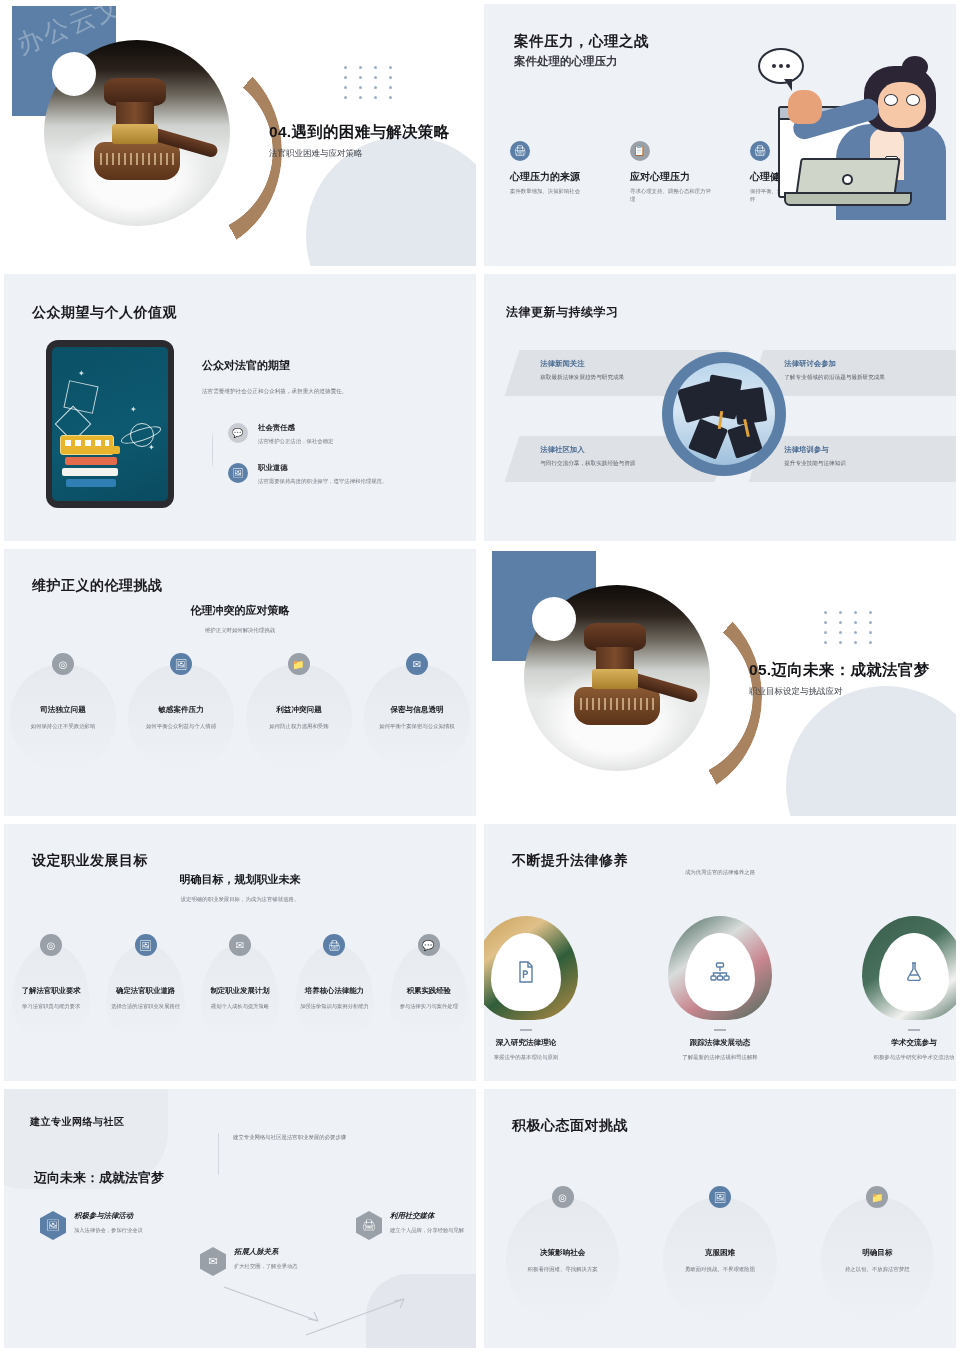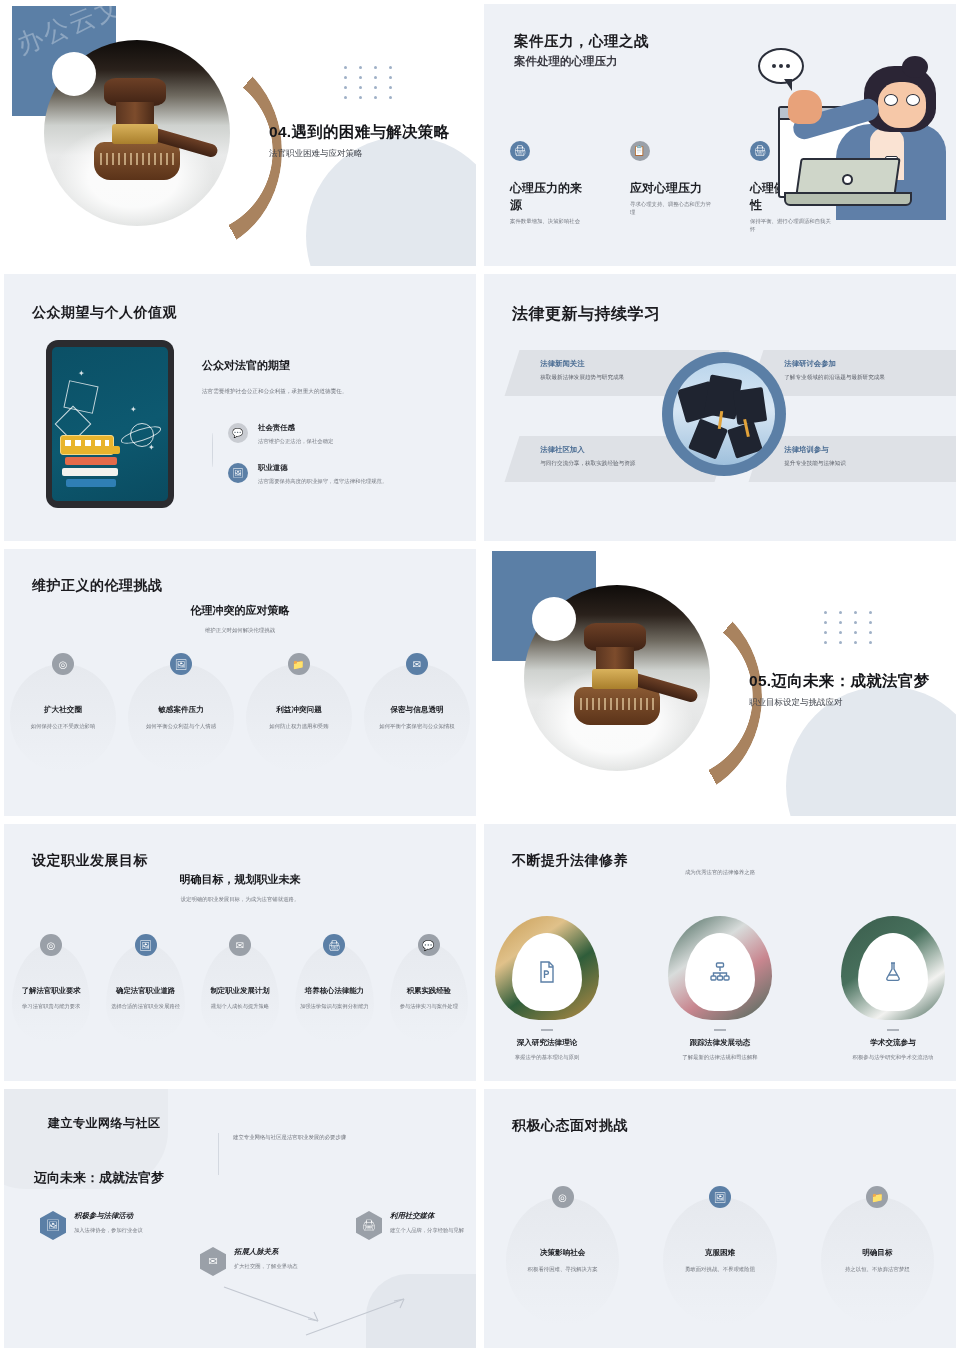--- a/index.html
+++ b/index.html
@@ -107,21 +107,21 @@
   .s2-h2 { position:absolute; left:30px; top:50px; font-size:11.5px; }
   .s2-cols { position:absolute; left:26px; top:137px; display:flex; gap:38px; }
   .s2-col { width: 82px; }
   .ic-round {
     width: 20px; height: 20px; border-radius: 50%;
     background: #5b7fa6; color: #fff;
     display:flex; align-items:center; justify-content:center;
     font-size: 10px; line-height: 1;
   }
   .ic-round.grey { background: #9aa0a8; }
-  .s2-col .ct { font-size: 12px; font-weight: bold; color:#1d1f24; margin-top: 19px; }
+  .s2-col .ct { font-size: 10px; font-weight: bold; color:#1d1f24; margin-top: 9px; }
   .s2-col .cd { font-size: 5.4px; color:#73777f; margin-top: 4px; line-height: 1.45; }
   
   .s2-ill { position:absolute; right: 6px; top: 40px; width: 200px; height: 190px; }
   .ill-win {
     position:absolute; left: 28px; top: 62px; width: 150px; height: 92px;
     background:#fff; border:2px solid #2b2f3a; border-radius:3px;
   }
   .ill-win-bar { height: 12px; background:#b9c3cf; border-bottom:2px solid #2b2f3a;
     display:flex; justify-content:flex-end; align-items:center; gap:3px; padding-right:4px;
     font-size:7px; color:#2b2f3a; }
@@ -197,21 +197,21 @@
   .s3-list::before { content:""; position:absolute; left:10px; top:10px; bottom:18px;
     border-left: 1px solid #d3d8e0; border-radius: 40%; }
   .s3-item { display:flex; gap: 10px; align-items:flex-start; margin-top: 18px; margin-left: 20px; }
   .s3-item .ic { flex: 0 0 auto; width: 20px; height: 20px; border-radius:50%;
     background:#c9ccd2; color:#fff; display:flex;align-items:center;justify-content:center;font-size:9px;}
   .s3-item .ic.blue { background:#5b7fa6; }
   .s3-item .tt { font-size: 7.4px; font-weight: bold; color:#1d1f24; }
   .s3-item .dd { font-size: 5.4px; color:#73777f; margin-top: 4px; line-height:1.5; }
 
   
-  .s4-h1 { position:absolute; left:28px; top:30px; font-size:16px; }
+  .s4-h1 { position:absolute; left:22px; top:30px; font-size:12px; }
   .s4-band {
     position:absolute; height: 46px; background:#dee1e6;
     transform: skewX(-18deg);
   }
   .s4-band .inner { transform: skewX(18deg); padding: 9px 0 0 26px; }
   .s4-band .bt { font-size: 7.4px; font-weight: bold; color:#4a6c93; }
   .s4-band .bd { font-size: 5.6px; color:#5c6069; margin-top: 5px; }
   .s4-b1 { left: 28px; top: 348px; }
   .s4-b2 { left: 272px; top: 348px; }
   .s4-b3 { left: 36px; top: 428px; }
@@ -265,21 +265,21 @@
   .drop .ic {
     position:absolute; top: -10px; left: 50%; transform: translateX(-50%);
     width: 22px; height: 22px; border-radius:50%; background:#9aa0a8; color:#fff;
     display:flex;align-items:center;justify-content:center;font-size:10px;
   }
   .drop .ic.blue { background:#5b7fa6; }
   .drop .t { font-size: 7.4px; font-weight:bold; color:#1d1f24; }
   .drop .d { font-size: 5.3px; color:#73777f; margin-top: 7px; line-height:1.5; width: 70px; }
 
   
-  .arch-row { position:absolute; left:0; right:0; display:flex; justify-content:center; gap: 69px; }
+  .arch-row { position:absolute; left:0; right:0; display:flex; justify-content:center; gap: 90px; }
   .arch { width: 104px; text-align:center; position:relative; }
   .arch .ring {
     width: 104px; height: 104px; margin: 0 auto;
     border-radius: 50% 50% 42% 42% / 58% 58% 42% 42%;
     position: relative; overflow: hidden;
   }
   .arch .ring .hole {
     position:absolute; left: 17px; top: 17px; right: 17px; bottom: 9px;
     background:#fff; border-radius: 50% 50% 42% 42% / 60% 60% 40% 40%;
     display:flex; align-items:center; justify-content:center;
@@ -294,21 +294,21 @@
 
   
   .s9-blob-tl {
     position:absolute; left:-36px; top:-20px; width: 200px; height: 120px;
     background:#e8ebf0; border-radius: 0 0 58px 58px;
   }
   .s9-blob-br {
     position:absolute; right:-40px; bottom:-36px; width: 150px; height: 110px;
     background:#e3e7ed; border-radius: 42px 0 0 0;
   }
-  .s9-h1 { position:absolute; left:44px; top:26px; font-size:12px; }
+  .s9-h1 { position:absolute; left:26px; top:26px; font-size:10px; }
   .s9-h2 { position:absolute; left:30px; top:80px; font-size:13px; font-weight:bold; color:#1b1b1f; }
   .s9-note { position:absolute; left:214px; top:44px; width: 230px; padding-left: 14px;
     border-left: 1px solid #d3d8e0; font-size: 5.4px; color:#6e727a; line-height: 1.6; min-height: 42px; }
   .hexnode { position:absolute; display:flex; gap: 8px; align-items:flex-start; }
   .hex {
     flex:0 0 auto; width: 26px; height: 29px; background:#9aa0a8; color:#fff;
     clip-path: polygon(50% 0%, 100% 25%, 100% 75%, 50% 100%, 0% 75%, 0% 25%);
     display:flex; align-items:center; justify-content:center; font-size: 11px;
   }
   .hex.blue { background:#5b7fa6; }
@@ -495,21 +495,21 @@
 
   <div class="slide">
     <div class="s-title ctr-h1">维护正义的伦理挑战</div>
     <div class="ctr-sub" style="top:54px">
       <div class="t">伦理冲突的应对策略</div>
       <div class="d">维护正义时如何解决伦理挑战</div>
     </div>
     <div class="circ-row" style="top:115px">
       <div class="circ">
         <div class="ic">◎</div>
-        <div class="t">扩大社交圈</div>
+        <div class="t">司法独立问题</div>
         <div class="d">如何保持公正不受政治影响</div>
       </div>
       <div class="circ">
         <div class="ic blue">🖼</div>
         <div class="t">敏感案件压力</div>
         <div class="d">如何平衡公众利益与个人情感</div>
       </div>
       <div class="circ">
         <div class="ic">📁</div>
         <div class="t">利益冲突问题</div>
@@ -546,21 +546,21 @@
       <i></i>
         <i></i>
         <i></i>
         <i></i>
         <i></i>
         <i></i>
         <i></i>
         <i></i>
     </div>
     <div class="cover-greyblob"></div>
-    <div class="cover-text" style="top:122px">
+    <div class="cover-text" style="top:111px">
       <div class="t1">05.迈向未来：成就法官梦</div>
       <div class="t2">职业目标设定与挑战应对</div>
     </div>
   </div>
 
   <div class="slide">
     <div class="s-title ctr-h1">设定职业发展目标</div>
     <div class="ctr-sub" style="top:48px">
       <div class="t">明确目标，规划职业未来</div>
       <div class="d">设定明确的职业发展目标，为成为法官铺就道路。</div>

